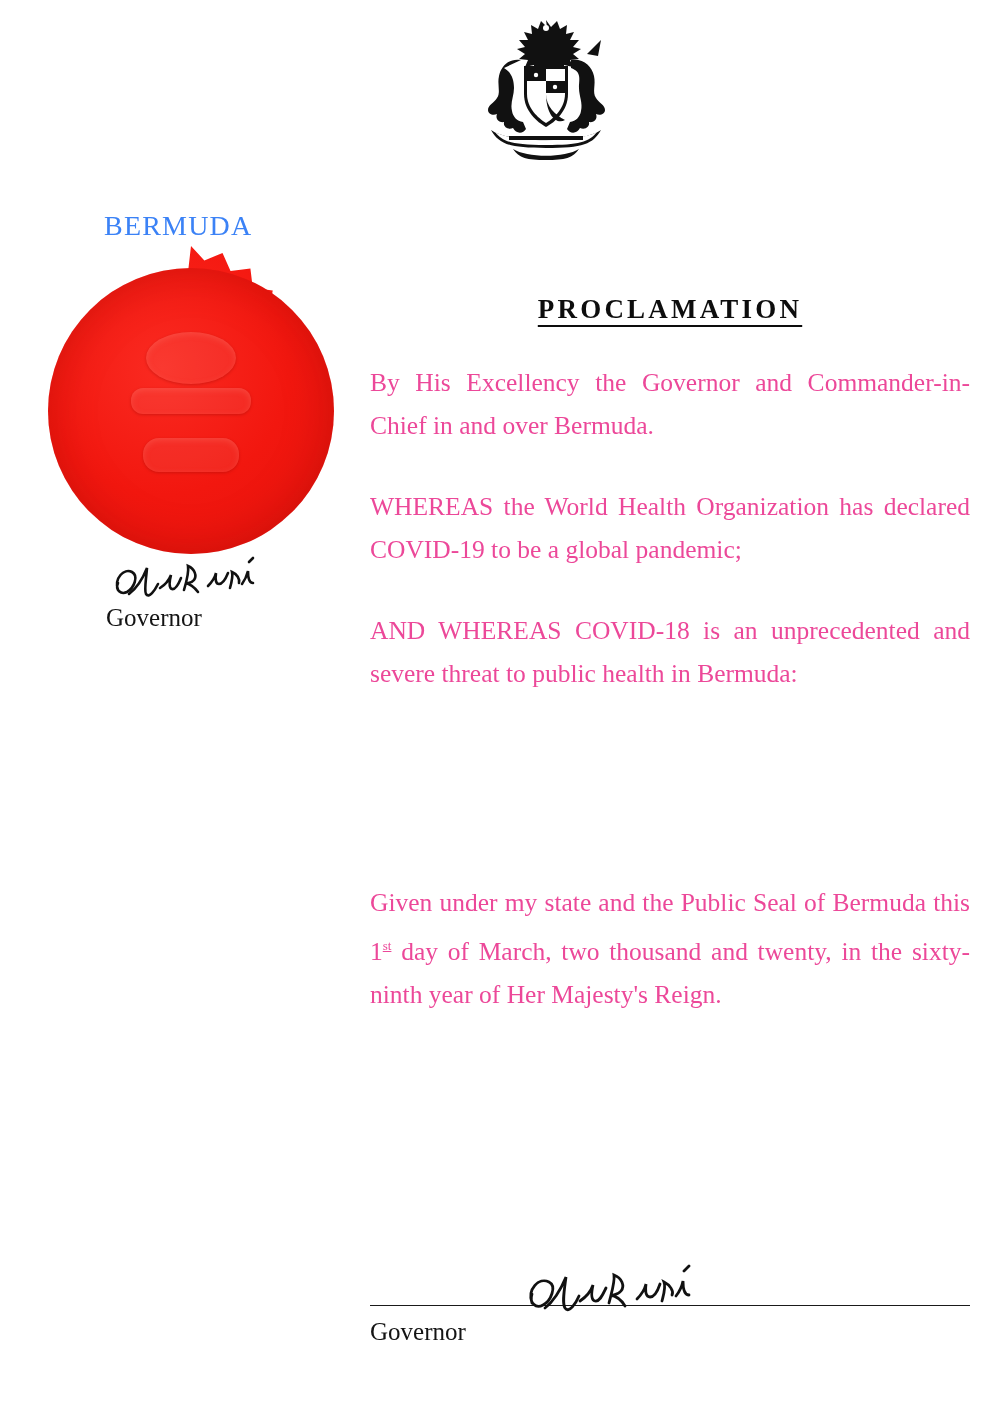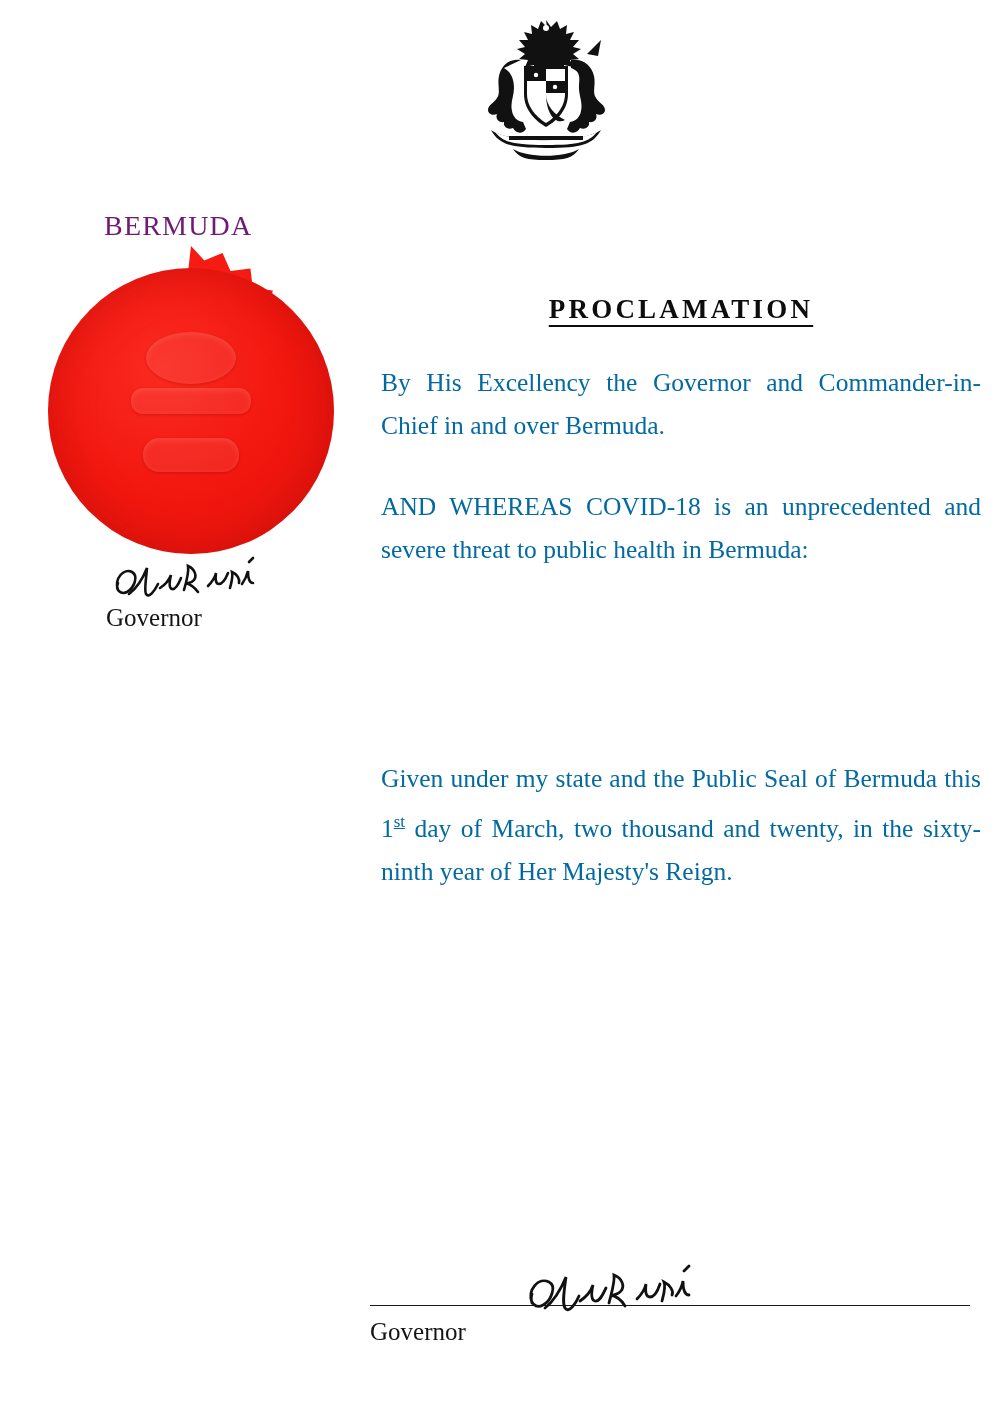--- a/index.html
+++ b/index.html
@@ -25,21 +25,21 @@
     height: 155px;
   }
 
   
   .bermuda-label {
     position: absolute;
     top: 210px;
     left: 104px;
     font-size: 28px;
     letter-spacing: 1.2px;
-    color: #701a75;
+    color: #3b82f6;
     font-family: "Liberation Serif", serif;
   }
 
   
   .seal-wrap {
     position: absolute;
     top: 246px;
     left: 26px;
     width: 330px;
     height: 330px;
@@ -93,44 +93,44 @@
     position: absolute;
     top: 604px;
     left: 106px;
     font-size: 25px;
     color: #141414;
   }
 
   
   .doc-body {
     position: absolute;
-    left: 381px;
+    left: 370px;
     top: 294px;
     width: 600px;
   }
   .title {
     font-size: 27px;
     font-weight: bold;
     letter-spacing: 3.2px;
     text-align: center;
     text-decoration: underline;
     text-underline-offset: 7px;
     margin: 0 0 36px 0;
   }
   .para {
     font-size: 25.5px;
     line-height: 43px;
     text-align: justify;
     margin: 0 0 38px 0;
-    color: #0369a1;
+    color: #ec4899;
   }
   .para.last-block { margin-bottom: 0; }
   .gap-block { height: 148px; }
 
-  .sup { font-size: 17px; vertical-align: super; text-decoration: underline; }
+  .sup { font-size: 13px; vertical-align: super; text-decoration: underline; }
 
   
   .sign-area {
     position: absolute;
     left: 370px;
     top: 1305px;
     width: 600px;
   }
   .sign-mark {
     position: absolute;
@@ -202,20 +202,21 @@
       <path d="M141 6 l4 -4"></path>
     </g>
   </svg>
 </div>
 <div class="seal-governor-label">Governor</div>
 
 <div class="doc-body">
   <h1 class="title">PROCLAMATION</h1>
 
   <p class="para">By His Excellency the Governor and Commander-in-Chief in and over Bermuda.</p>
+  <p class="para">WHEREAS the World Health Organization has declared COVID-19 to be a global pandemic;</p>
   <p class="para">AND WHEREAS COVID-18 is an unprecedented and severe threat to public health in Bermuda:</p>
 
   <div class="gap-block"></div>
 
   <p class="para last-block">
     <span>Given under my state and the Public Seal of Bermuda</span>
     <span>this 1</span><span class="sup">st</span><span> day of March, two thousand and twenty, in the</span>
     <span>sixty-ninth year of Her Majesty's Reign.</span>
   </p>
 </div>

